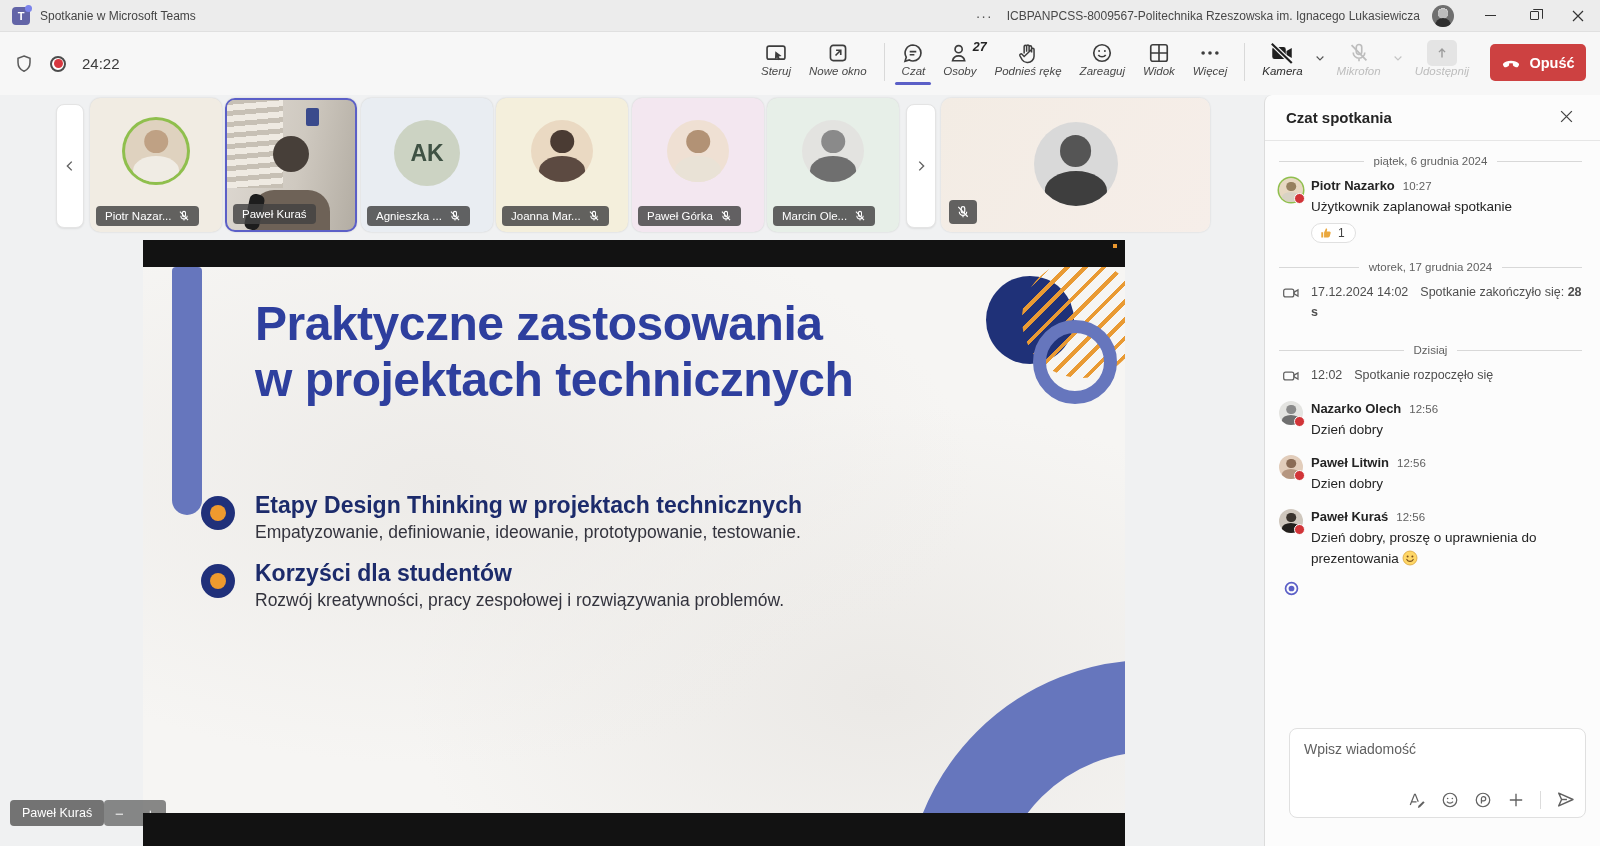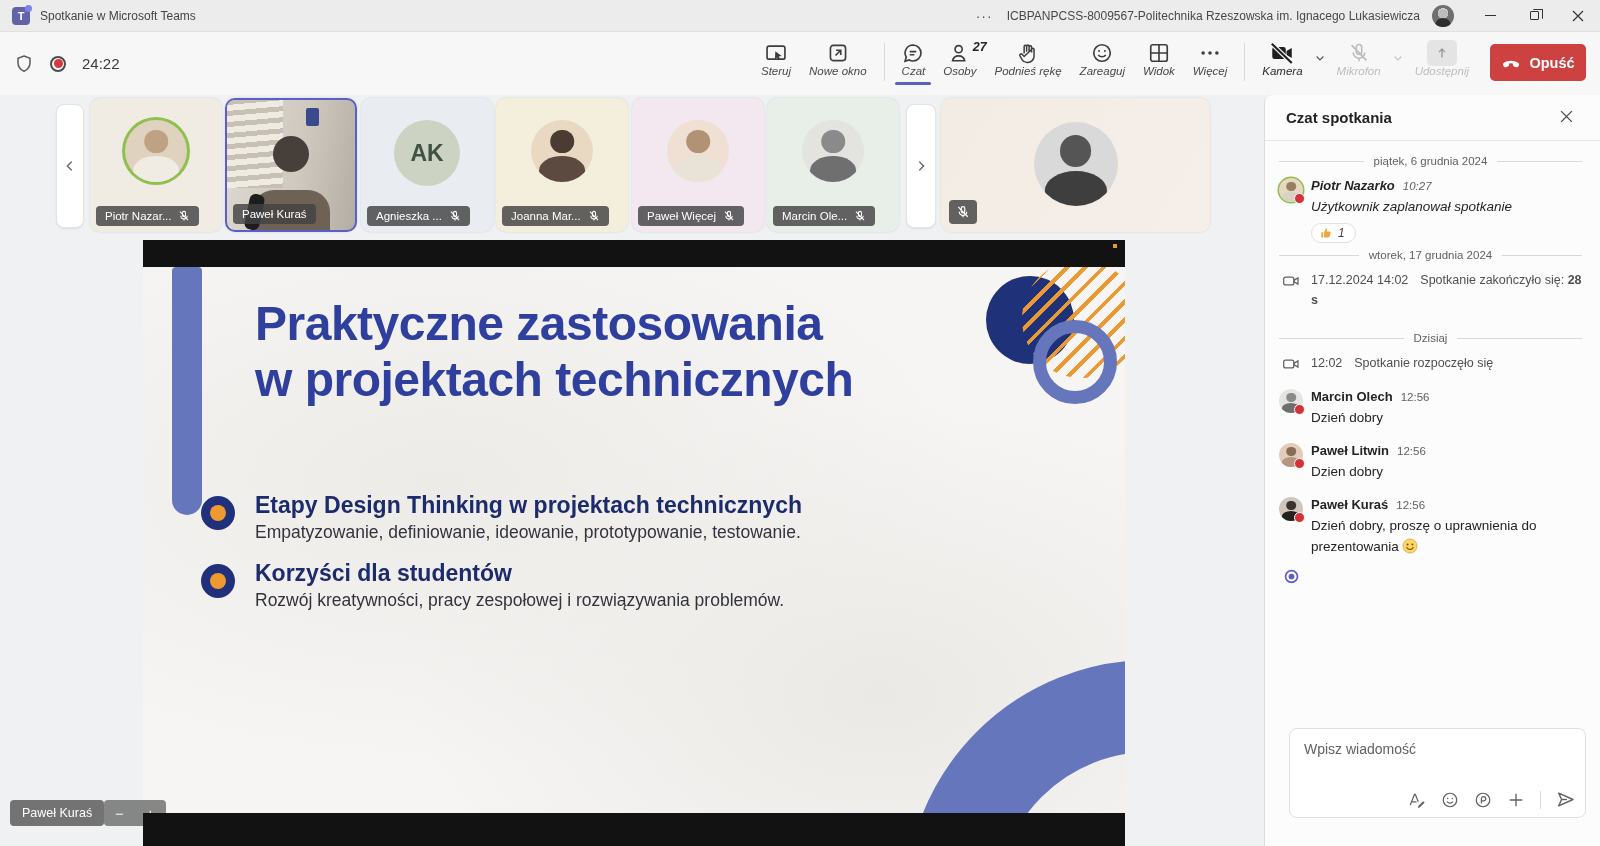--- a/index.html
+++ b/index.html
@@ -96,21 +96,21 @@
 
   
   .chat { position:absolute; left:1264px; top:95px; width:336px; height:751px; background:#fcfcfc; border-left:1px solid #dcdcdc; border-top-left-radius:8px; }
   .chat-head { height:46px; display:flex; align-items:center; padding-left:21px; border-bottom:1px solid #e6e6e6; position:relative; }
   .chat-title { font-size:15px; font-weight:bold; color:#242424; }
   .chat-close { position:absolute; right:26px; top:14px; color:#444; }
   .chat-scroll { padding:14px 18px 0 14px; }
   .sep { display:flex; align-items:center; gap:10px; color:#616161; font-size:11.5px; margin-bottom:9px; white-space:nowrap; }
   .sep::before, .sep::after { content:""; flex:1; height:1px; background:#d8d8d8; }
   .msg { display:grid; grid-template-columns:24px 1fr; column-gap:8px; margin-bottom:13px; }
-  .msg.sp { margin-bottom:5px;font-style:italic; }
+  .msg.sp { margin-bottom:17px; }
   .cav { width:24px; height:24px; border-radius:50%; position:relative; margin-top:2px; }
   .cav .head { position:absolute; left:50%; transform:translateX(-50%); top:15%; width:40%; height:40%; border-radius:50%; }
   .cav .body { position:absolute; left:50%; transform:translateX(-50%); top:60%; width:76%; height:44%; border-radius:50% 50% 0 0; }
   .cav .circ { position:absolute; inset:0; border-radius:50%; overflow:hidden; }
   .cav::after { content:""; position:absolute; right:-2px; bottom:-2px; width:9px; height:9px; border-radius:50%; background:#d13438; border:1.5px solid #fcfcfc; }
   .cav.gring .circ { box-shadow:0 0 0 1.5px #8fbf4d; }
   .mname { font-size:13px; font-weight:bold; color:#242424; line-height:19px; }
   .mtime { font-size:11.5px; font-weight:normal; color:#616161; margin-left:8px; }
   .mbody { font-size:13.5px; color:#242424; line-height:21px; display:inline; }
   .reaction { display:inline-flex; align-items:center; gap:5px; border:1px solid #e0e0e0; border-radius:12px; padding:2px 10px 2px 7px; background:#fff; margin-top:6px; font-size:12px; color:#424242; width:fit-content; }
@@ -347,21 +347,21 @@
         </svg>
     </div>
   </div>
 
   <div class="tile t5">
     <div class="avatar" style="background:#efe0d3;">
       <div class="head" style="background:#b29275;"></div>
         <div class="body" style="background:#e9e2d6;"></div>
     </div>
     <div class="namepill">
-        <span>Paweł Więcej</span>
+        <span>Paweł Górka</span>
       <svg width="12" height="12" viewBox="0 0 16 16" fill="none" stroke="#fff" stroke-width="1.4">
           <rect x="6" y="1.8" width="4" height="7.2" rx="2"></rect>
           <path d="M3.8 7.6a4.2 4.2 0 0 0 8.4 0M8 11.8V14"></path>
           <path d="M2.6 2.2l10.8 11.2"></path>
         </svg>
     </div>
   </div>
 
   <div class="tile t6">
     <div class="avatar" style="background:#e3e3e0;">
@@ -500,21 +500,21 @@
     </div>
 
     <div class="msg">
       <div class="cav">
         <div class="circ" style="background:#e4e4e1;">
             <div class="head" style="background:#8a8a8a;"></div>
             <div class="body" style="background:#6f6f6f;"></div>
           </div>
       </div>
       <div>
-        <div class="mname"><span>Marcin Olech</span><span class="mtime">12:56</span></div>
+        <div class="mname"><span>Nazarko Olech</span><span class="mtime">12:56</span></div>
         <div class="mbody">Dzień dobry</div>
       </div>
     </div>
 
     <div class="msg">
       <div class="cav">
         <div class="circ" style="background:#e2cdbb;">
             <div class="head" style="background:#8a6b55;"></div>
             <div class="body" style="background:#b59680;"></div>
           </div>

